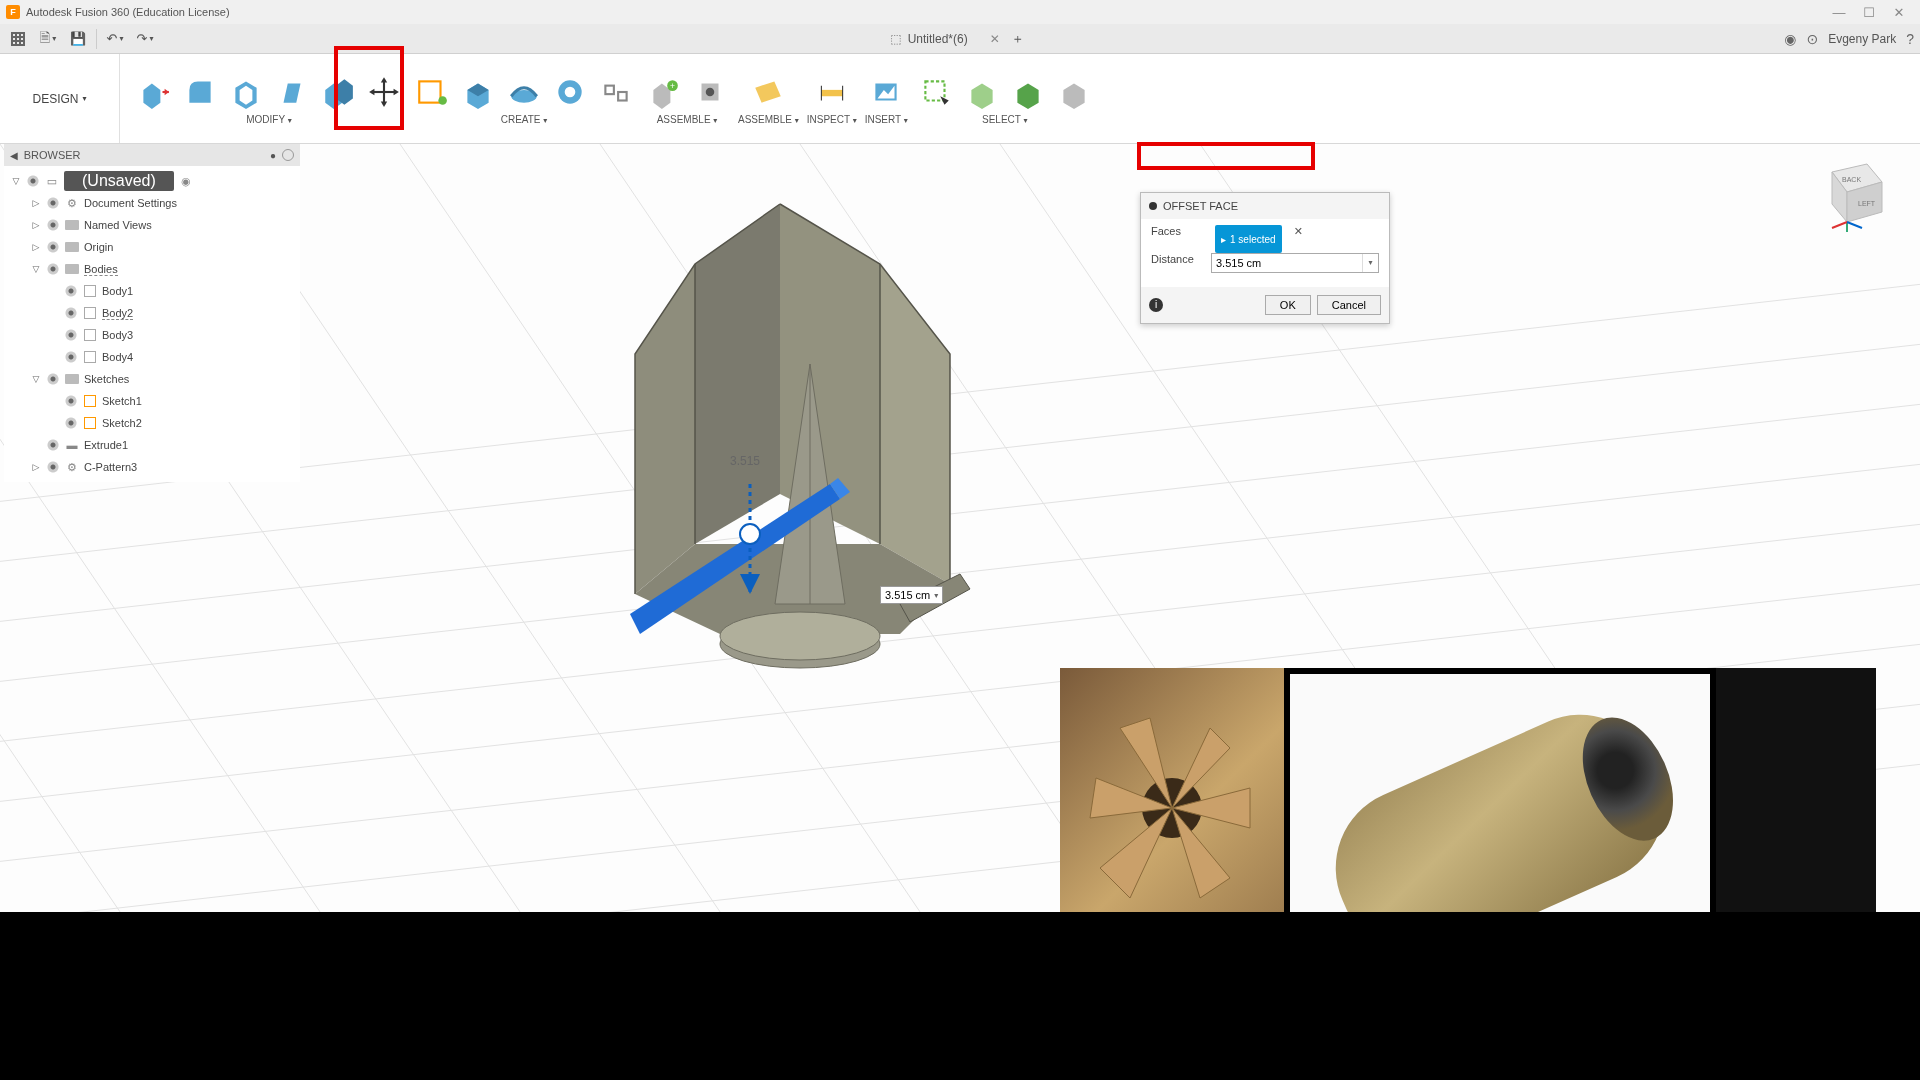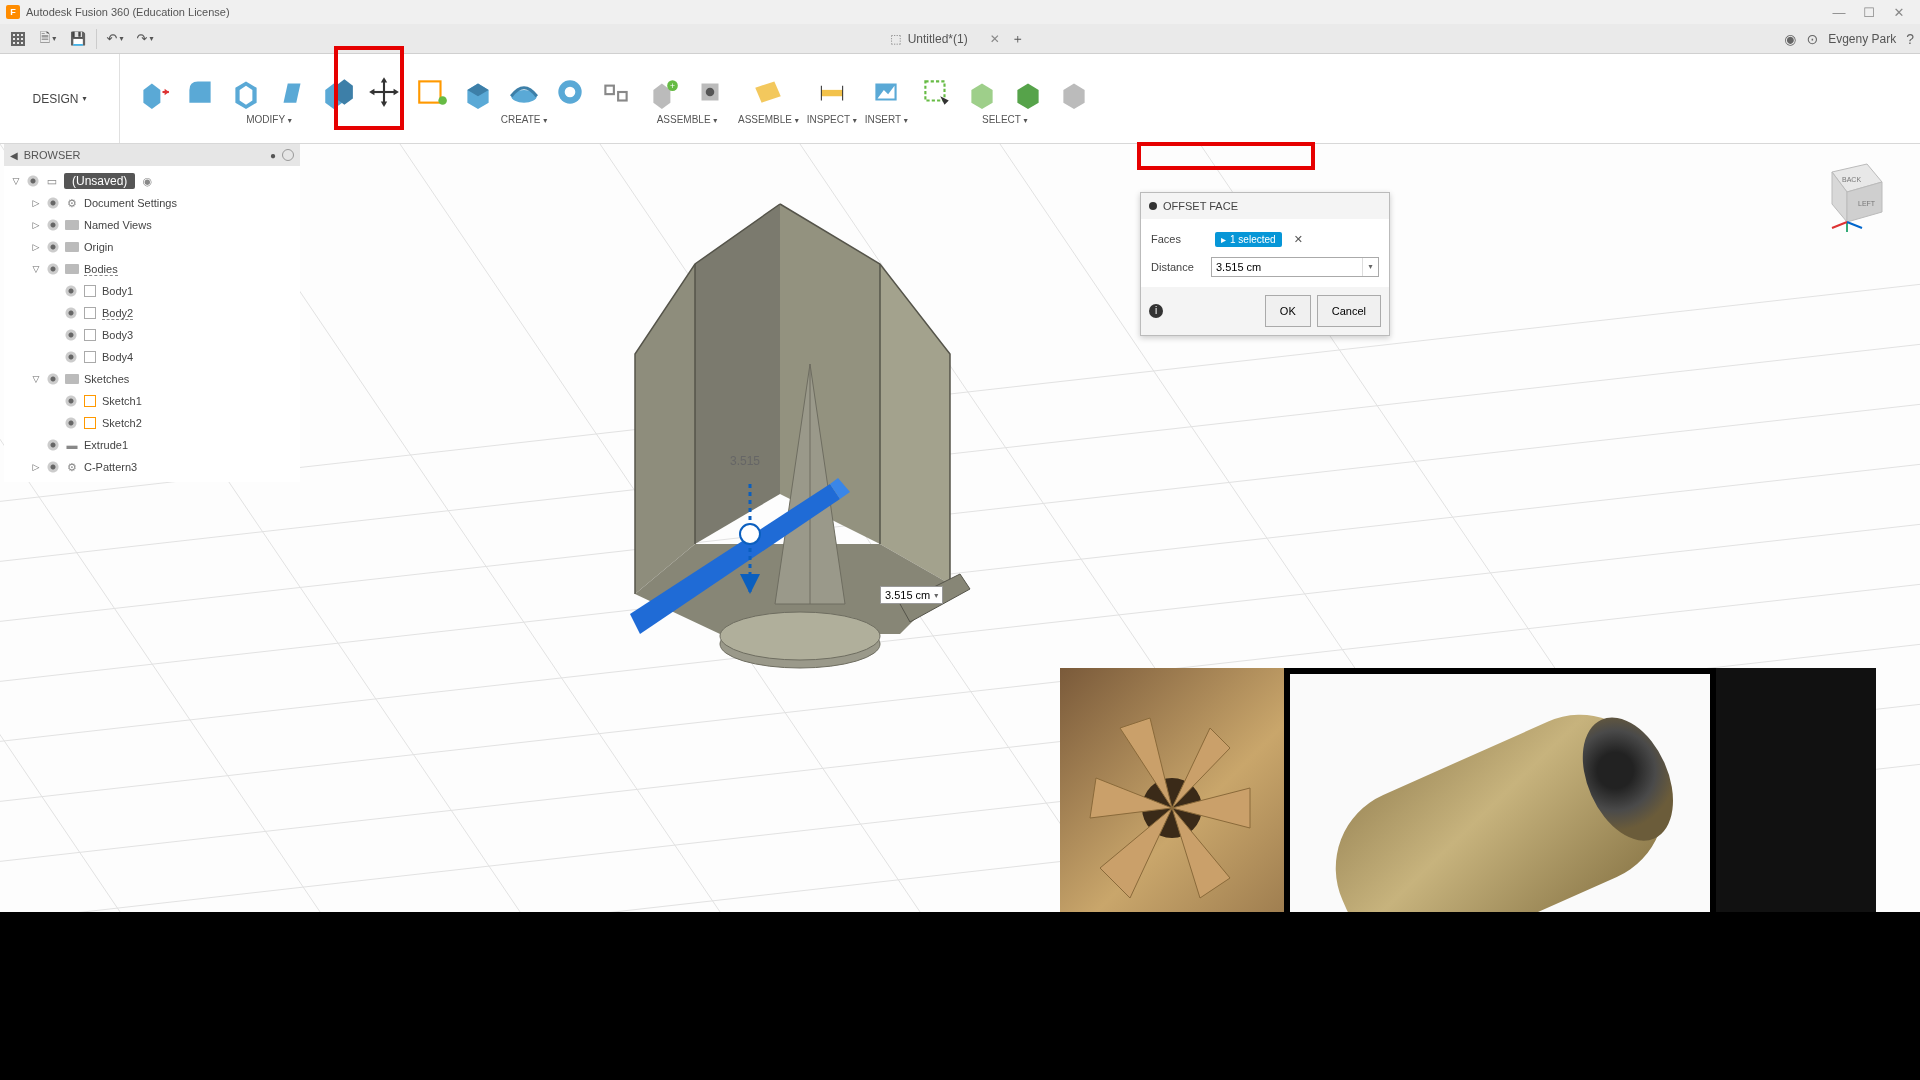--- a/index.html
+++ b/index.html
@@ -51,47 +51,47 @@
 .browser-hdr .dot { margin-left: auto; font-size: 10px; }
 .browser-hdr .pin { width: 12px; height: 12px; border: 1px solid #999; border-radius: 50%; }
 .tree { padding: 4px 0; font-size: 11px; color: #444; }
 .tree .row { display: flex; align-items: center; height: 22px; padding-left: 6px; gap: 4px; cursor: pointer; }
 .tree .arrow { width: 12px; text-align: center; font-size: 9px; color: #666; }
 .tree .eye { width: 14px; height: 14px; border-radius: 50%; background: radial-gradient(circle at center, #666 2px, #ccc 3px, #ccc 5px, transparent 6px); }
 .tree .ico { width: 16px; height: 14px; display: inline-flex; align-items: center; justify-content: center; font-size: 11px; color: #888; }
 .tree .folder { width: 14px; height: 10px; background: #bbb; border-radius: 1px; }
 .tree .body-ico { width: 12px; height: 12px; border: 1px solid #aaa; background: #fff; }
 .tree .sketch-ico { width: 12px; height: 12px; border: 1px solid #f90; }
-.tree .root-badge { background: #555; color: #fff; padding: 1px 8px; border-radius: 2px; font-size: 12px; }
+.tree .root-badge { background: #555; color: #fff; padding: 1px 18px; border-radius: 2px; font-size: 16px; }
 .tree .dotted { border-bottom: 1px dashed #888; }
 
 
 .model-wrap { position:absolute; left: 600px; top: 30px; width: 420px; height: 520px; perspective: none; }
 .model-wrap svg { position:absolute; inset:0; overflow:visible; }
 .dim-label { position:absolute; font-size:12px; color:#666; }
 .dim-input { position:absolute; background:#fff; border:1px solid #999; font-size:11px; padding:2px 4px; display:flex; align-items:center; gap:4px; }
 .dim-input .caret { font-size:8px; color:#666; }
 
 
 .dialog { position: absolute; left: 1140px; top: 144px; width: 250px; background: #f4f4f4; border: 1px solid #bbb; box-shadow: 0 2px 6px rgba(0,0,0,0.2); font-size: 11px; color: #444; margin-top: 48px; }
 .dialog .dlg-title { height: 26px; display: flex; align-items: center; padding: 0 8px; gap: 6px; }
 .dialog .dlg-title .bullet { width: 8px; height: 8px; background: #333; border-radius: 50%; }
 .dialog .dlg-body { padding: 6px 10px; background: #fff; }
-.dialog .dlg-row { display: flex; align-items: center; height: 28px; gap: 8px; }
+.dialog .dlg-row { display: flex; height: 28px; gap: 8px; }
 .dialog .dlg-row .lbl { width: 56px; }
 .dialog .chip { background: #0696d7; color: #fff; padding: 2px 6px; border-radius: 2px; display: flex; align-items: center; gap: 4px; font-size: 10px; }
 .dialog .chip .arrow-ico { font-size:10px; }
 .dialog .chip-x { color: #555; cursor: pointer; font-size: 11px; margin-left: 4px; }
 .dialog .inp-wrap { flex:1; display:flex; border:1px solid #aaa; height:20px; background:#fff; }
 .dialog .inp-wrap input { border:none; flex:1; padding:0 4px; font-size:11px; outline:none; }
 .dialog .inp-wrap .dd { width:16px; text-align:center; font-size:8px; color:#666; border-left:1px solid #ddd; line-height:18px; }
 .dialog .dlg-foot { display: flex; align-items: center; padding: 8px; gap: 6px; }
 .dialog .dlg-foot .info { width:14px; height:14px; border-radius:50%; background:#333; color:#fff; font-size:10px; text-align:center; line-height:14px; }
 .dialog .dlg-foot .sp { flex:1; }
-.dialog .btn { border: 1px solid #aaa; background: #f0f0f0; padding: 9px 14px; cursor: pointer; font-size: 11px; }
+.dialog .btn { border: 1px solid #aaa; background: #f0f0f0; padding: 3px 14px; cursor: pointer; font-size: 11px; }
 .rb-dlg { left: 1137px; top: 142px; width: 178px; height: 28px; }
 
 
 .viewcube { position: absolute; right: 28px; top: 8px; width: 80px; height: 80px; }
 .viewcube svg { width:100%; height:100%; }
 
 
 .refbox { position: absolute; left: 1060px; top: 524px; width: 816px; height: 336px; background: #000; display:flex; }
 .ref1 { width: 224px; height: 100%; background: linear-gradient(135deg,#7a5a3a,#c9a66b,#8b6b43); position:relative; }
 .ref2 { flex:1; background:#fafafa; margin:6px; display:flex; align-items:center; justify-content:center; }
@@ -127,21 +127,21 @@
 
 <div class="quickbar">
   <div class="qbtn grid"></div>
   <div class="qbtn">🗎<span class="drop">▾</span></div>
   <div class="qbtn">💾</div>
   <div class="qsep"></div>
   <div class="qbtn">↶<span class="drop">▾</span></div>
   <div class="qbtn">↷<span class="drop">▾</span></div>
   <div class="tab-center">
     <span class="cube">⬚</span>
-    <span>Untitled*(1)</span>
+    <span>Untitled*(6)</span>
     <span class="tab-x">✕</span>
     <span class="qbtn">＋</span>
   </div>
   <div class="qright">
     <span class="ico">◉</span>
     <span class="ico">⊙</span>
     <span>Evgeny Park</span>
     <span class="ico">?</span>
   </div>
 </div>

